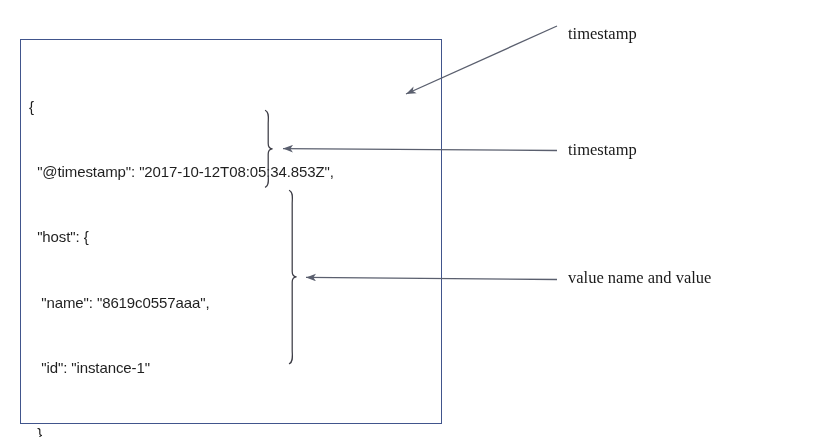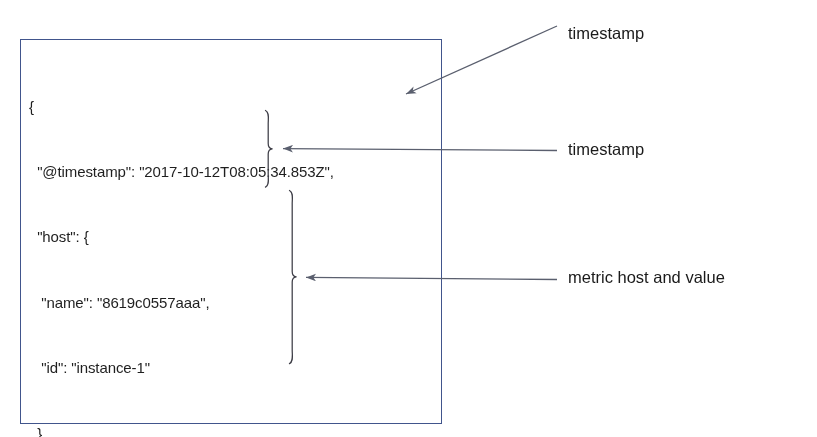--- a/index.html
+++ b/index.html
@@ -47,21 +47,21 @@
     left: 0;
     top: 0;
     width: 817px;
     height: 437px;
     pointer-events: none;
   }
 
   
   .annotation-label {
     position: absolute;
-    font-family: Liberation Sans, sans-serif;
+    font-family: Liberation Serif, serif;
     font-size: 16.5px;
     color: #1a1a1a;
     white-space: nowrap;
   }
   #label-timestamp { left: 568px; top: 24px; }
   #label-dimensions { left: 568px; top: 140px; }
   #label-metric   { left: 568px; top: 268px; }
 </style>
 </head>
 <body>
@@ -107,13 +107,13 @@
 
   <line x1="557" y1="150.5" x2="283" y2="148.6" stroke="#5a5f6e" stroke-width="1.3" marker-end="url(#arrowhead)"></line>
 
   <line x1="557" y1="279.5" x2="306" y2="277.4" stroke="#5a5f6e" stroke-width="1.3" marker-end="url(#arrowhead)"></line>
 </svg>
 
 <div class="annotation-label" id="label-timestamp">timestamp</div>
 
 <div class="annotation-label" id="label-dimensions">timestamp</div>
 
-<div class="annotation-label" id="label-metric">metric host and value</div>
+<div class="annotation-label" id="label-metric">value name and value</div>
 
 </body></html>

